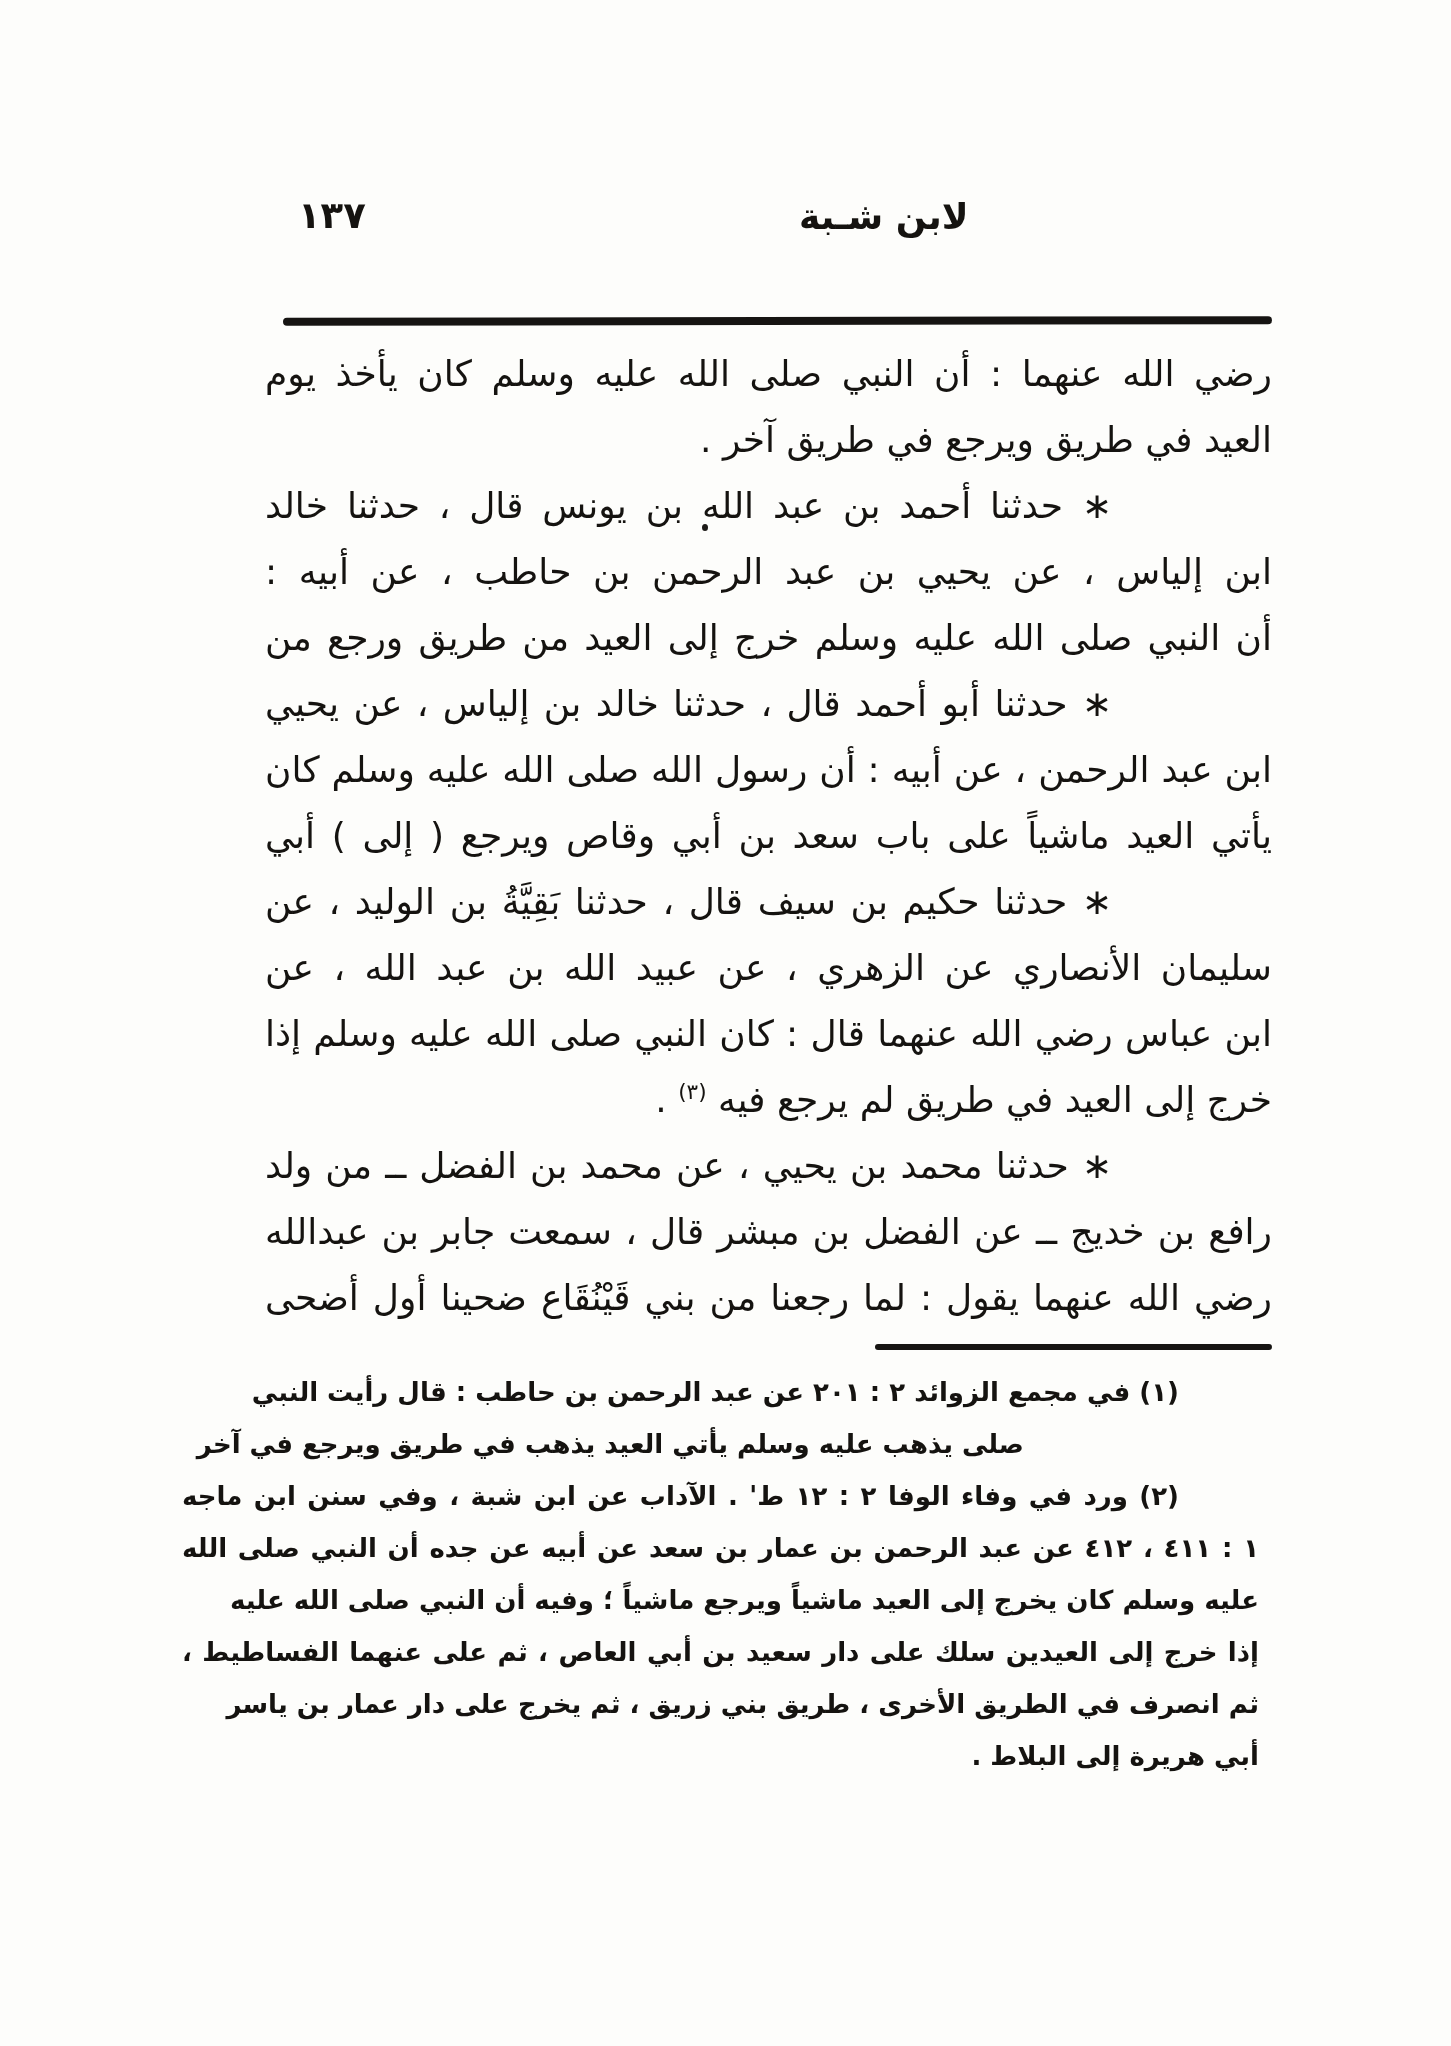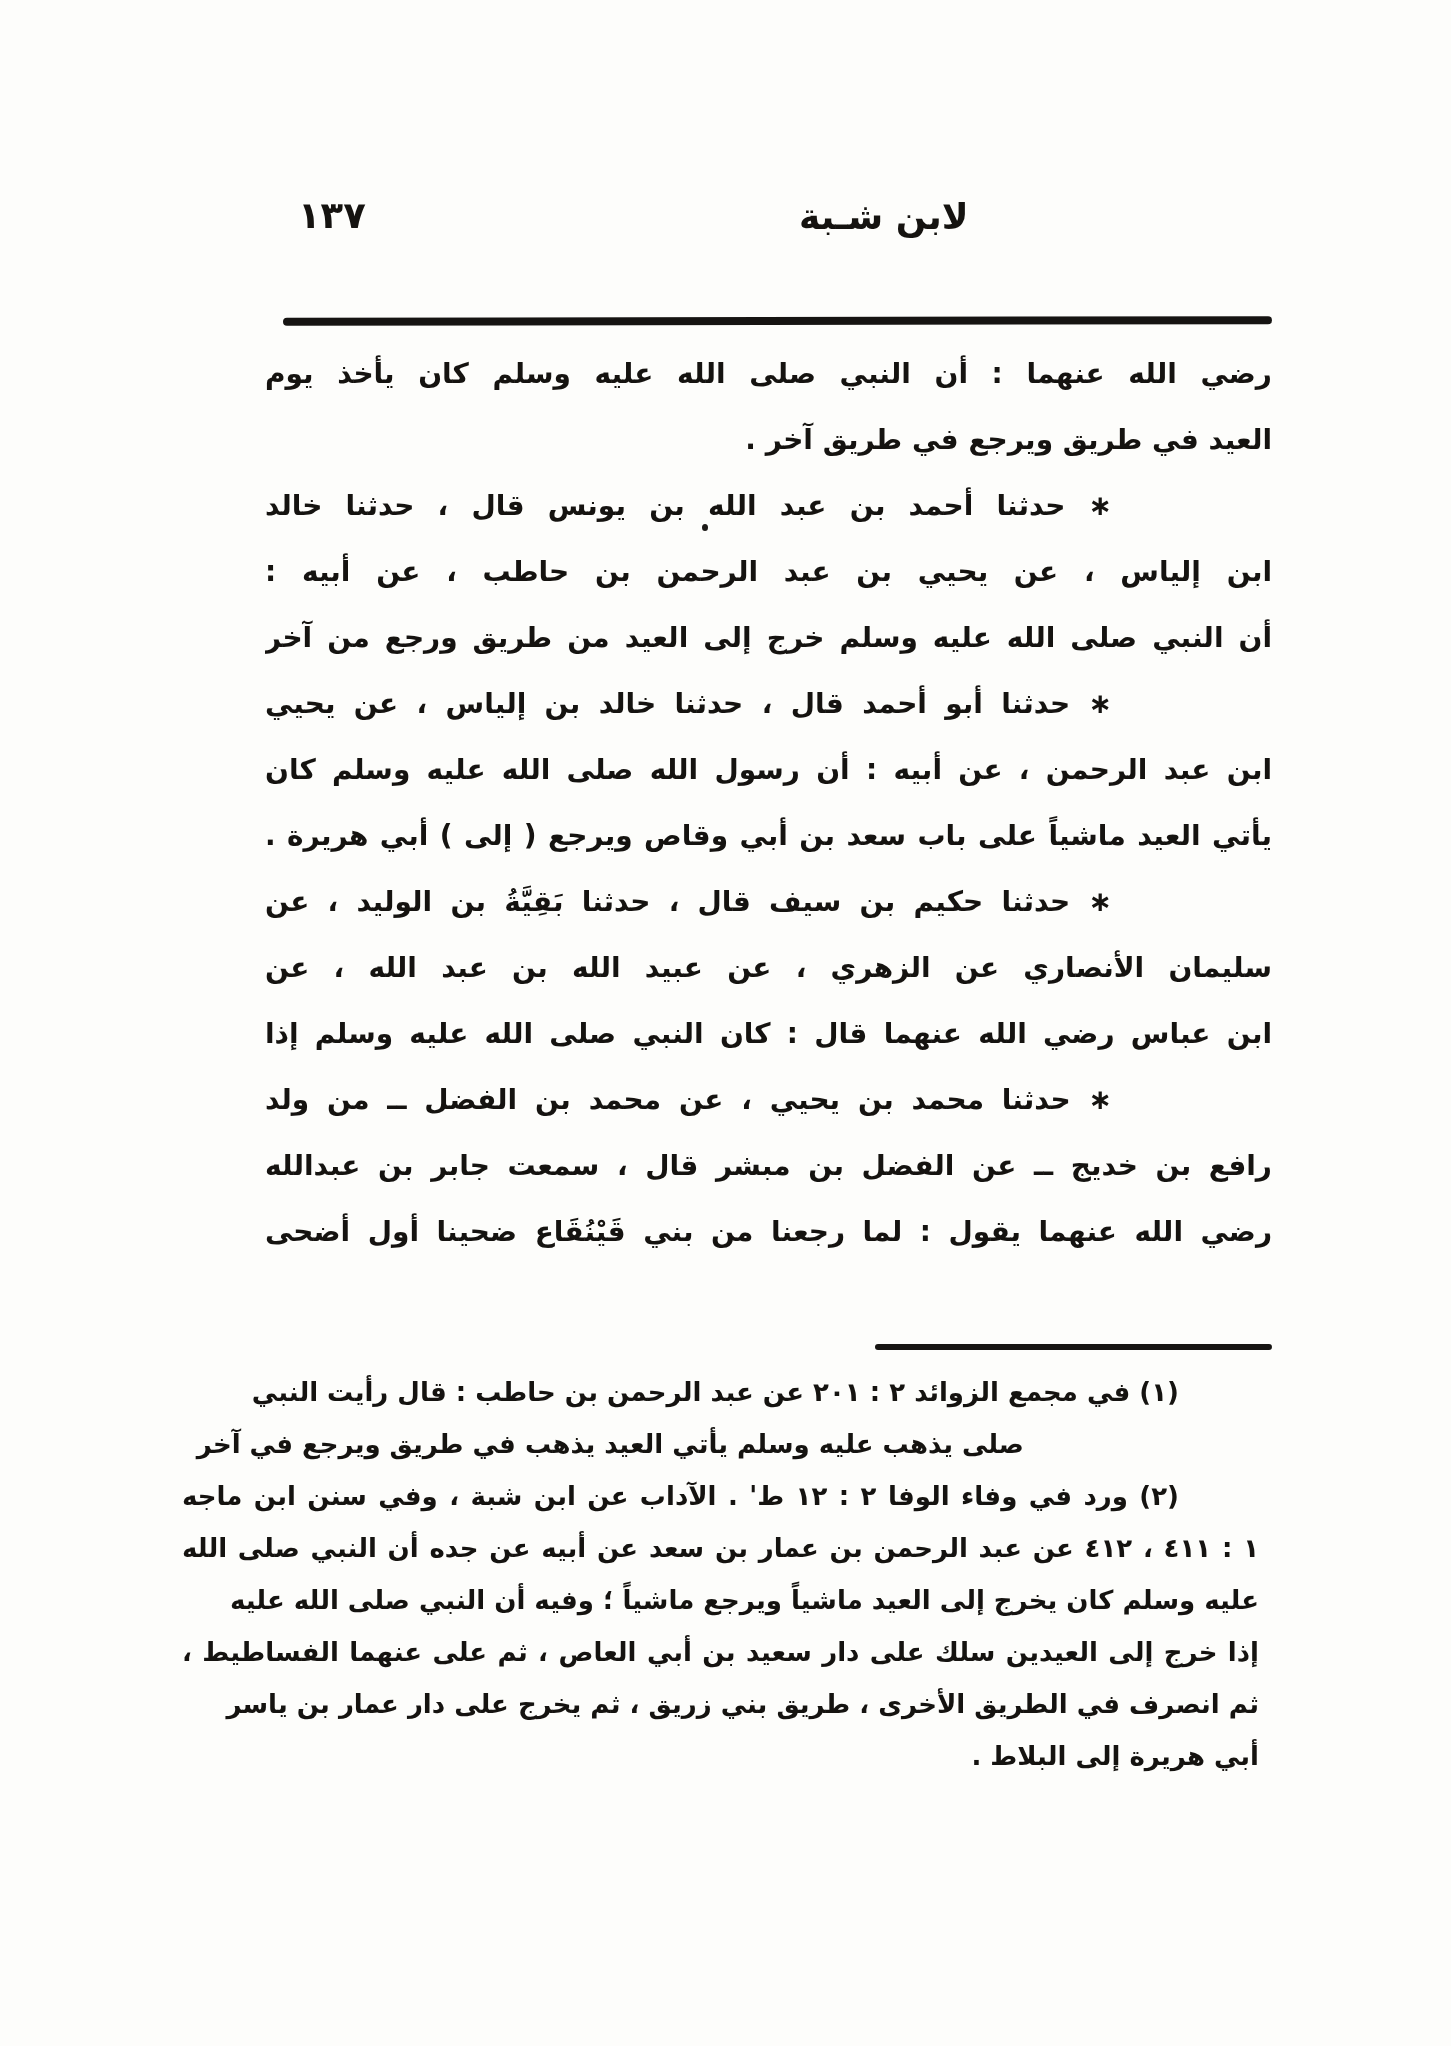--- a/index.html
+++ b/index.html
@@ -32,21 +32,21 @@
     transform:rotate(-0.10deg);
   }
   
   .body-text {
     position:absolute; left:265px; top:341px;
     width:1007px;
     direction:rtl;
   }
   .body-text .line {
     height:66px; line-height:66px;
-    font-size:28px; font-weight:bold;
+    font-size:36px; font-weight:normal;
     text-align:right;
     overflow:hidden;
     white-space:normal;
   }
   .line.just, .fline.just {
     text-align:justify;
     text-align-last:justify;
   }
   sup.fnref { font-size:0.60em; vertical-align:super; line-height:0; }
   
@@ -102,20 +102,21 @@
       <div class="line just">ابن عبد الرحمن ، عن أبيه : أن رسول الله صلى الله عليه وسلم كان</div>
 
       <div class="line just">يأتي العيد ماشياً على باب سعد بن أبي وقاص ويرجع ( إلى ) أبي هريرة .</div>
 
       <div class="line just" style="padding-right: 160px;">∗ حدثنا حكيم بن سيف قال ، حدثنا بَقِيَّةُ بن الوليد ، عن</div>
 
       <div class="line just">سليمان الأنصاري عن الزهري ، عن عبيد الله بن عبد الله ، عن</div>
 
       <div class="line just">ابن عباس رضي الله عنهما قال : كان النبي صلى الله عليه وسلم إذا</div>
 
+      <div class="line">خرج إلى العيد في طريق لم يرجع فيه <sup class="fnref">(٣)</sup> .</div>
 
       <div class="line just" style="padding-right: 160px;">∗ حدثنا محمد بن يحيي ، عن محمد بن الفضل ــ من ولد</div>
 
       <div class="line just">رافع بن خديج ــ عن الفضل بن مبشر قال ، سمعت جابر بن عبدالله</div>
 
       <div class="line just">رضي الله عنهما يقول : لما رجعنا من بني قَيْنُقَاع ضحينا أول أضحى</div>
     </div>
 
   <div class="speck"></div>
 

